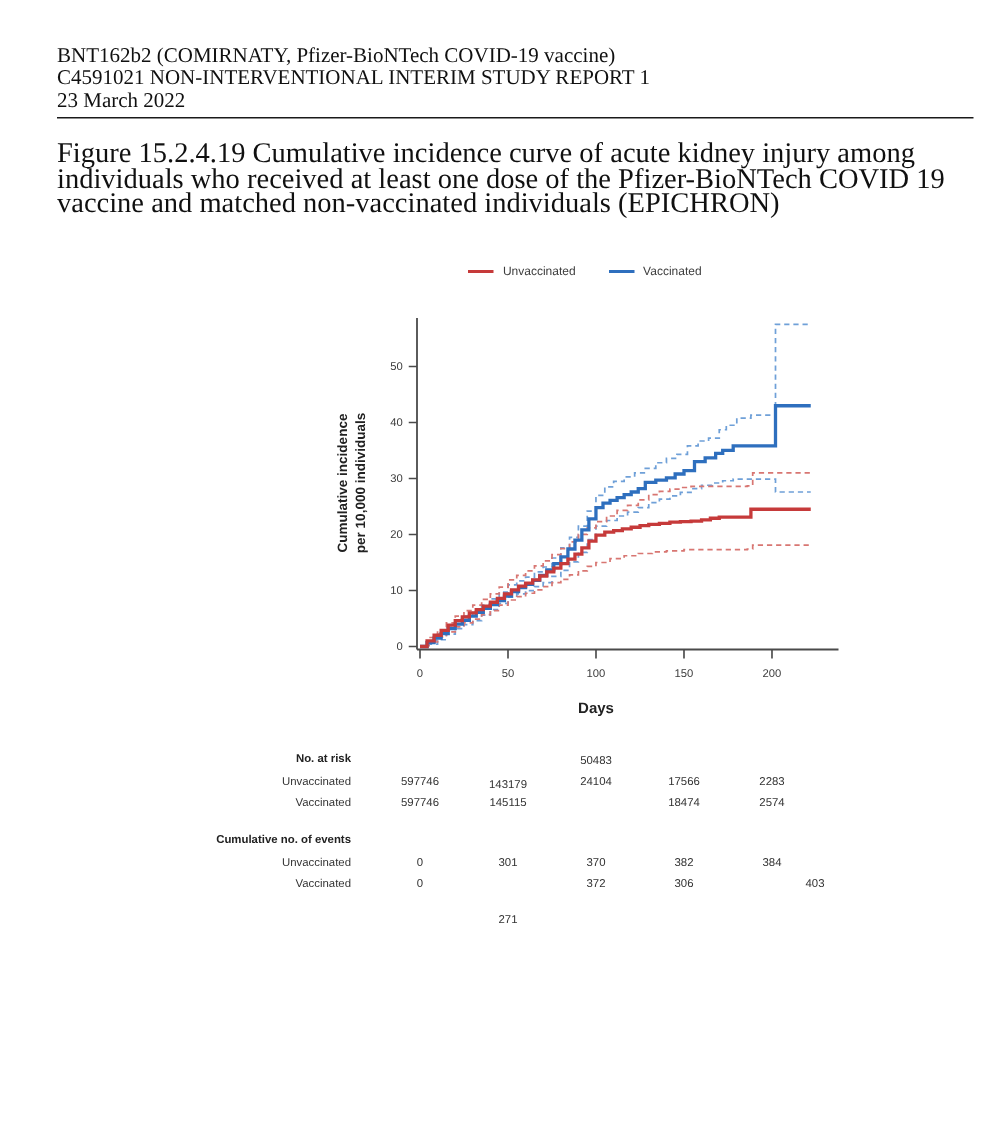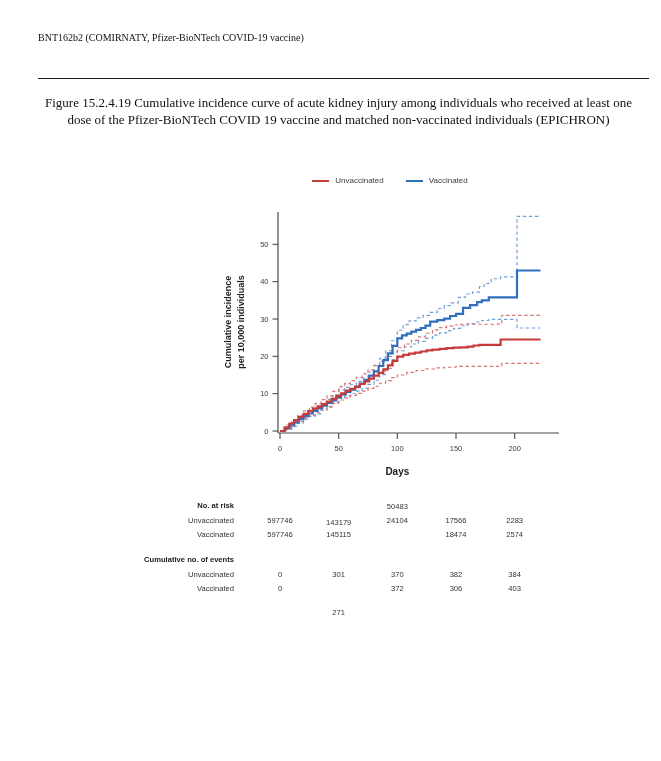--- a/index.html
+++ b/index.html
@@ -1,42 +1,44 @@
 <!DOCTYPE html>
 <html><head>
 <meta charset="utf-8">
 <style>
   html,body{margin:0;padding:0;background:#ffffff;}
   .page{position:relative;width:661px;height:761px;background:#ffffff;overflow:hidden;
         font-family:"Liberation Serif", serif;}
-  .header{position:absolute;left:38px;top:30px;font-size:10px;line-height:15.2px;
+  .header{position:absolute;left:38px;top:30px;font-size:14px;line-height:15.2px;
           color:#101010;white-space:nowrap;}
   .header-rule{position:absolute;left:38px;top:78px;width:611px;height:0;
                border-top:1.4px solid #1a1a1a;}
   .caption{position:absolute;left:38px;top:95px;width:601px;margin:0;
-           font-size:13px;line-height:16.6px;color:#101010;text-align:center;}
+           font-size:19px;line-height:16.6px;color:#101010;}
   .legend{position:absolute;left:215px;top:176px;width:350px;display:flex;
           justify-content:center;align-items:center;gap:22px;
           font-family:"Liberation Sans", sans-serif;font-size:8px;color:#3d3d3d;}
   .legend-item{display:flex;align-items:center;gap:6px;}
   .swatch{display:inline-block;width:17px;height:2px;}
   #chart{position:absolute;left:215px;top:195px;}
   #risk-table{position:absolute;left:0;top:0;width:661px;height:623px;
               font-family:"Liberation Sans", sans-serif;color:#333;}
   .rt-label{position:absolute;text-align:right;font-size:7.6px;line-height:9px;}
   .rt-val{position:absolute;text-align:center;font-size:7.6px;line-height:9px;}
   .rt-bold{font-weight:bold;color:#222;}
 </style>
 </head>
 <body>
 
 <div class="page">
 
   <div class="header">
     <div>BNT162b2 (COMIRNATY, Pfizer-BioNTech COVID-19 vaccine)</div>
+    <div>C4591021 NON-INTERVENTIONAL INTERIM STUDY REPORT 1</div>
+    <div>23 March 2022</div>
   </div>
   <div class="header-rule"></div>
 
   <p class="caption">Figure 15.2.4.19 Cumulative incidence curve of acute kidney injury among individuals who received at least one dose of the Pfizer-BioNTech COVID 19 vaccine and matched non-vaccinated individuals (EPICHRON)</p>
 
   <div class="legend">
     <span class="legend-item">
       <span class="swatch" id="swatch-0" style="background: rgb(198, 58, 58);"></span>
       <span>Unvaccinated</span>
     </span>
@@ -101,16 +103,16 @@
       <div class="rt-val" style="left: 245px; width: 70px; top: 569.8px;">0</div>
       <div class="rt-val" style="left: 303.665px; width: 70px; top: 569.8px;">301</div>
       <div class="rt-val" style="left: 362.33px; width: 70px; top: 569.8px;">370</div>
       <div class="rt-val" style="left: 420.995px; width: 70px; top: 569.8px;">382</div>
       <div class="rt-val" style="left: 479.66px; width: 70px; top: 569.8px;">384</div>
       <div class="rt-label" style="left: 34px; width: 200px; top: 584.4px;">Vaccinated</div>
       <div class="rt-val" style="left: 245px; width: 70px; top: 584.4px;">0</div>
       <div class="rt-val" style="left: 303.665px; width: 70px; top: 584.4px; margin-top: 24px;">271</div>
       <div class="rt-val" style="left: 362.33px; width: 70px; top: 584.4px;">372</div>
       <div class="rt-val" style="left: 420.995px; width: 70px; top: 584.4px;">306</div>
-      <div class="rt-val" style="left: 479.66px; width: 70px; top: 584.4px;">403</div>
+      <div class="rt-val" style="left: 479.66px; width: 70px; top: 584.4px; text-align: right;">403</div>
     </div>
 
 </div>
 
 </body></html>

